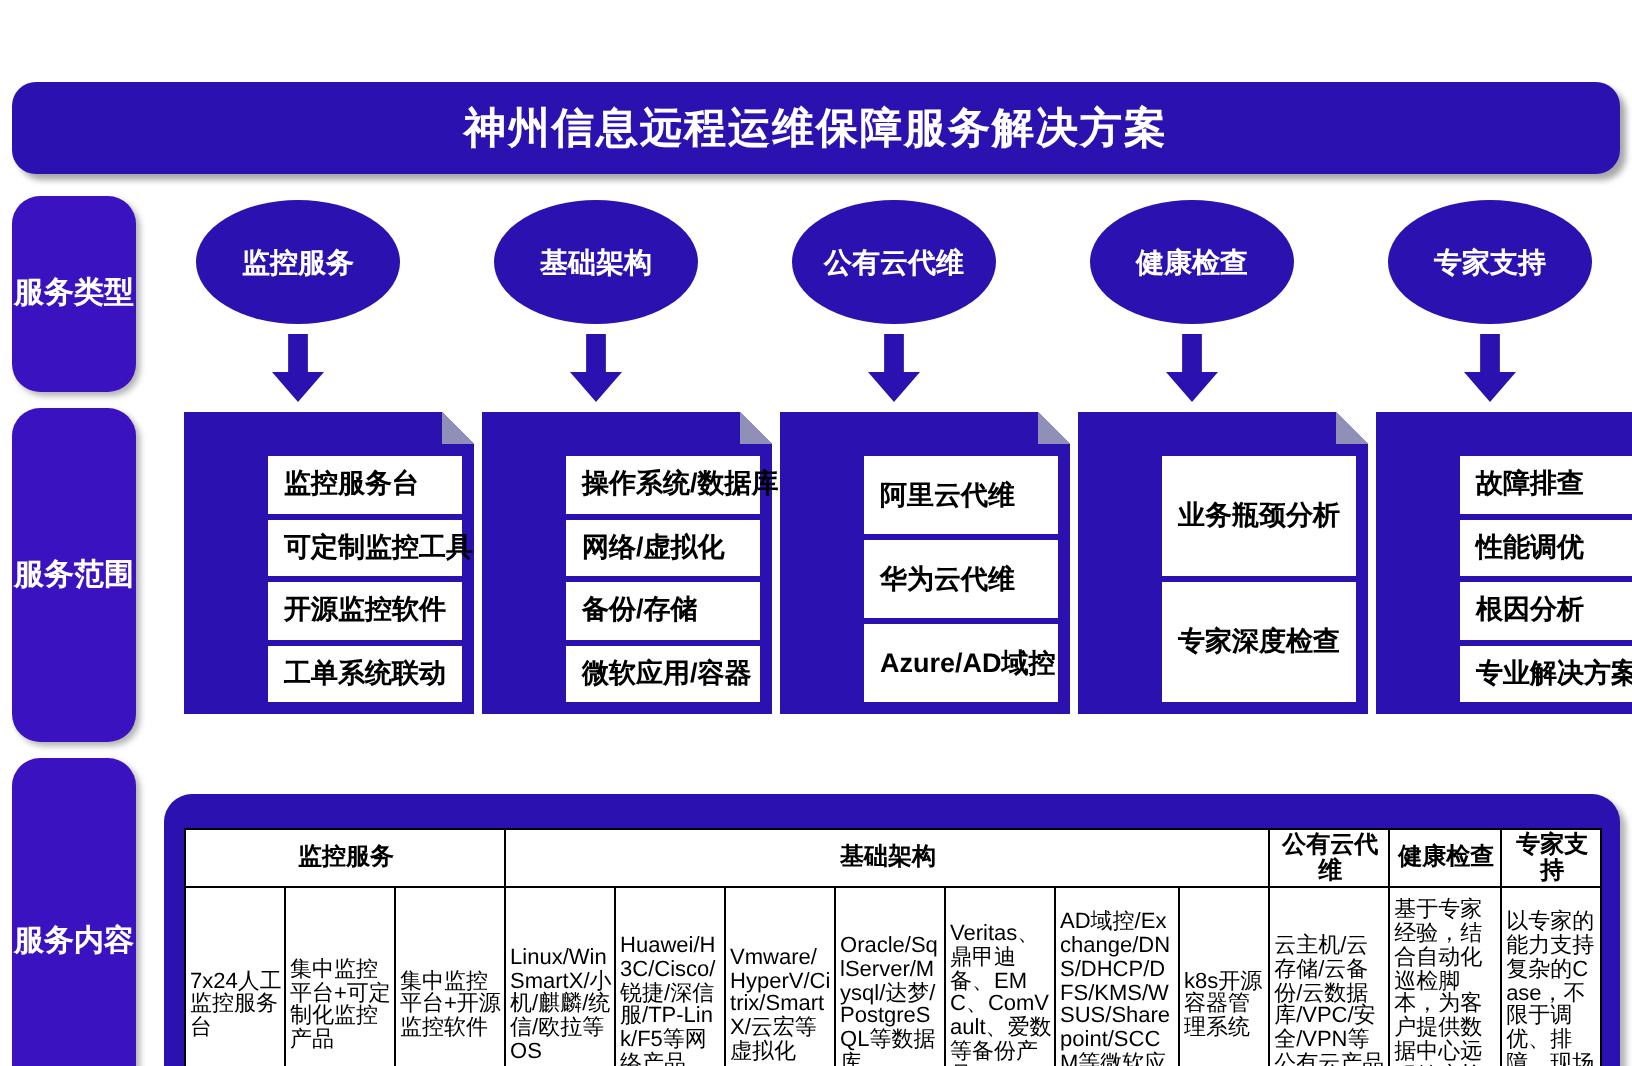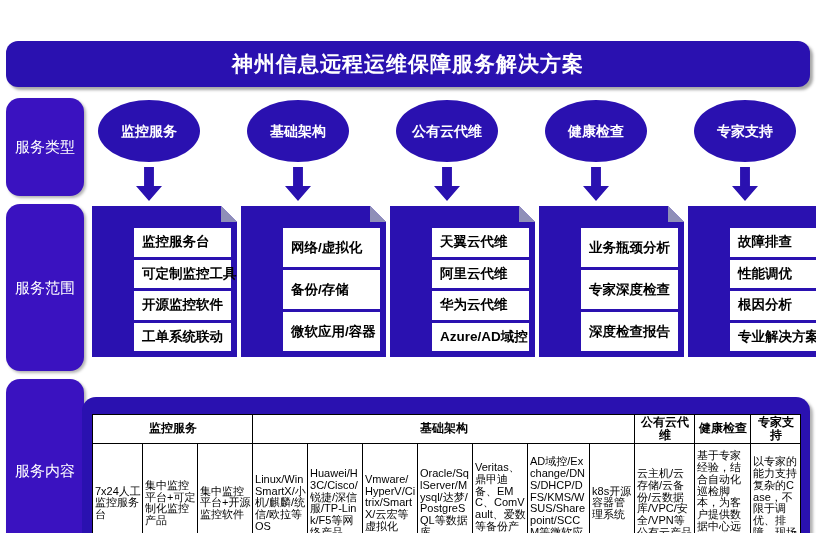--- a/index.html
+++ b/index.html
@@ -21,27 +21,27 @@
     box-shadow:3px 3px 3px rgba(0,0,0,0.35);
     display:flex;align-items:center;justify-content:center;
   }
   .title-bar .title-text{
     color:#ffffff;font-size:21px;font-weight:bold;letter-spacing:1px;
   }
 
   
   .side-label{
     position:absolute;left:6px;
-    width:78px;
+    width:62px;
     background:#3a12c0;
     border-radius:14px;
     box-shadow:2px 2px 3px rgba(0,0,0,0.3);
     display:flex;align-items:center;justify-content:center;
     text-align:center;
-    color:#ffffff;font-weight:normal;font-size:15px;line-height:1.15;
+    color:#ffffff;font-weight:bold;font-size:15px;line-height:1.15;
   }
   #side-1{top:62px;height:98px;}
   #side-2{top:168px;height:167px;}
   #side-3{top:343px;height:183px;}
 
   
   .ellipse{
     position:absolute;top:64px;width:102px;height:62px;
     background:#2a11b0;border-radius:50%;
     display:flex;align-items:center;justify-content:center;text-align:center;
@@ -162,44 +162,43 @@
       <div class="item">可定制监控工具</div>
       <div class="item">开源监控软件</div>
       <div class="item">工单系统联动</div>
     </div>
   </div>
 
   <div class="scope-box" style="left:241px">
     <div class="sheet"></div>
     <div class="fold"></div>
     <div class="items">
+      <div class="item">操作系统/数据库</div>
       <div class="item">网络/虚拟化</div>
       <div class="item">备份/存储</div>
       <div class="item">微软应用/容器</div>
     </div>
   </div>
 
   <div class="scope-box" style="left:390px">
     <div class="sheet"></div>
     <div class="fold"></div>
     <div class="items">
-      <div class="item">天翼云代维</div>
       <div class="item">阿里云代维</div>
       <div class="item">华为云代维</div>
       <div class="item">Azure/AD域控</div>
     </div>
   </div>
 
   <div class="scope-box" style="left:539px">
     <div class="sheet"></div>
     <div class="fold"></div>
     <div class="items">
       <div class="item">业务瓶颈分析</div>
       <div class="item">专家深度检查</div>
-      <div class="item">深度检查报告</div>
     </div>
   </div>
 
   <div class="scope-box" style="left:688px">
     <div class="sheet"></div>
 
     <div class="items">
       <div class="item">故障排查</div>
       <div class="item">性能调优</div>
       <div class="item">根因分析</div>

